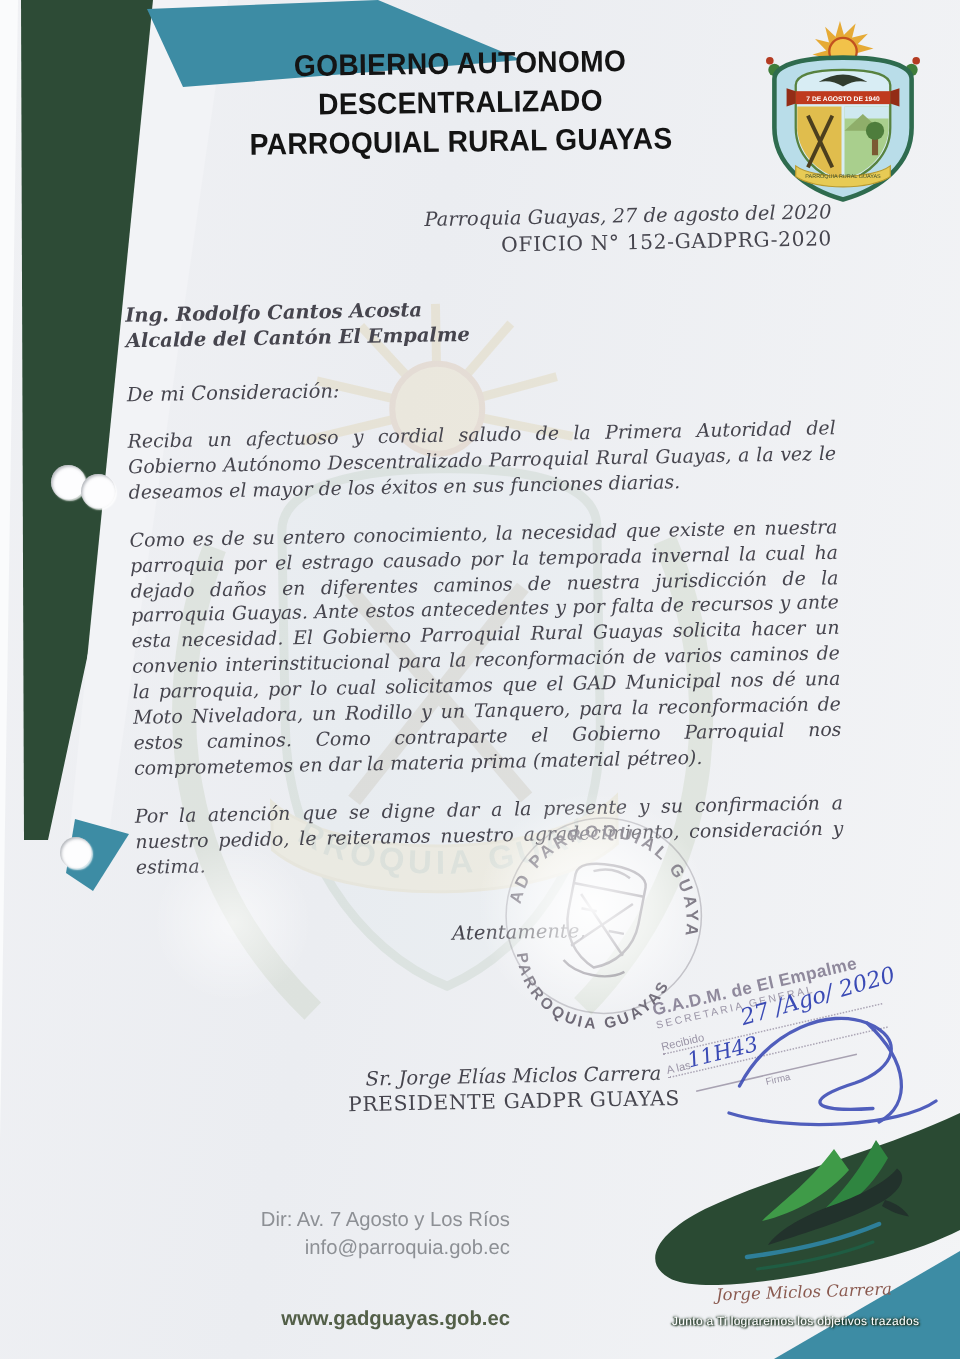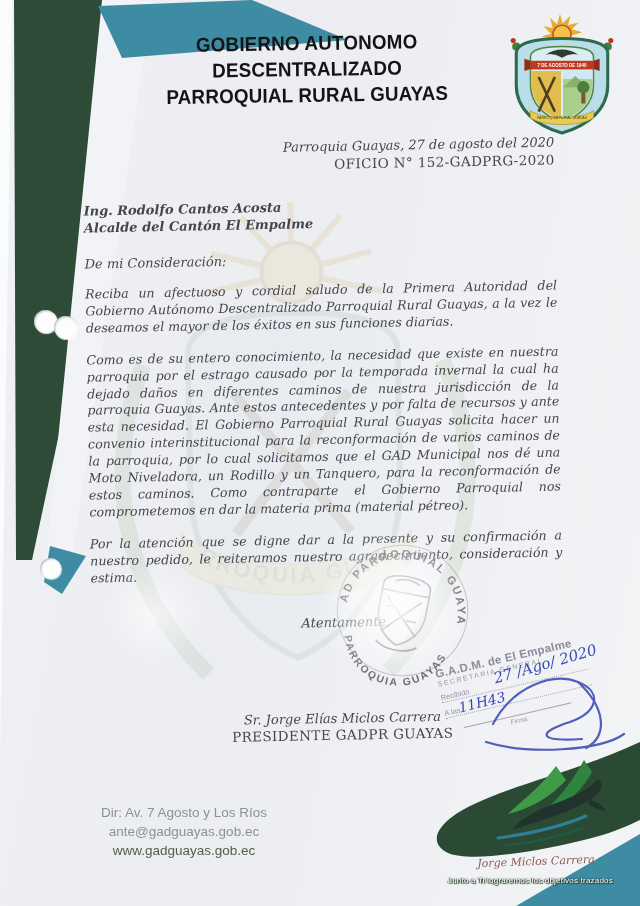--- a/index.html
+++ b/index.html
@@ -65,23 +65,23 @@
   .glare-2 { left:95px; top:560px; width:120px; height:110px;
              background:radial-gradient(circle, rgba(255,255,255,.6) 0%, rgba(255,255,255,0) 65%); }
   .hole { position:absolute; z-index:4; border-radius:50%; background:#fdfdfe;
           box-shadow:inset 1px 1px 2px rgba(120,125,135,.55), 1px 1px 1px rgba(255,255,255,.8); }
   .hole-a { left:34px; top:310px; width:23px; height:23px; }
   .hole-b { left:54px; top:316px; width:23px; height:23px; }
   .hole-c { left:40px; top:558px; width:21px; height:21px; }
 
   
   .contact { position:absolute; left:28px; top:803px; width:312px; z-index:2;
-             text-align:center; font-family:"Liberation Sans", sans-serif;
+             text-align:right; font-family:"Liberation Sans", sans-serif;
              font-size:13.5px; line-height:19px; color:#8d9095; }
-  .contact .website { font-weight:normal; color:#535f48; }
+  .contact .website { font-weight:bold; color:#535f48;margin-top:28px; }
   .sig-script { position:absolute; left:468px; top:855px; width:136px; z-index:3;
                 text-align:center; font-style:italic; font-size:11px; color:#8a5a50;
                 transform:rotate(-2deg); white-space:nowrap; }
   .slogan { position:absolute; left:448px; top:876px; width:200px; z-index:3;
             font-family:"Liberation Sans", sans-serif; font-size:8px; font-weight:normal;
             color:#ffffff; letter-spacing:.2px;
             text-shadow:0 0 2px #223826, 1px 1px 1px #223826, -1px 0 1px #223826; }
 </style>
 </head>
 <body>
@@ -239,19 +239,19 @@
   </svg>
 
   <div class="glare glare-1"></div>
   <div class="glare glare-2"></div>
   <div class="hole hole-a"></div>
   <div class="hole hole-b"></div>
   <div class="hole hole-c"></div>
 
   <div class="contact">
     <div>Dir: Av. 7 Agosto y Los Ríos</div>
-    <div>ante@gadguayas.gob.ec</div>
+    <div>info@parroquia.gob.ec</div>
     <div class="website">www.gadguayas.gob.ec</div>
   </div>
   <div class="sig-script">Jorge Miclos Carrera</div>
   <div class="slogan">Junto a Ti lograremos los objetivos trazados</div>
 
 </div>
 
 </body></html>

